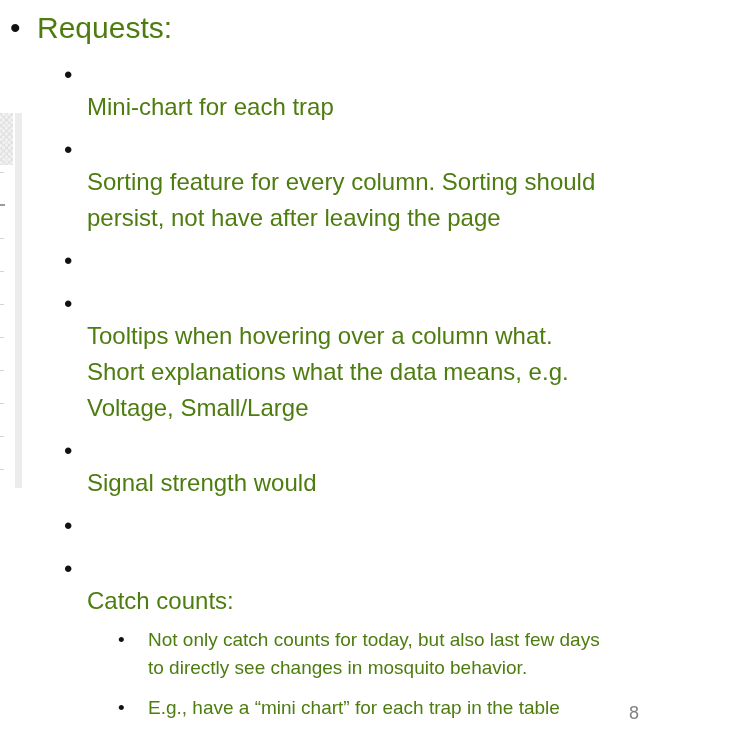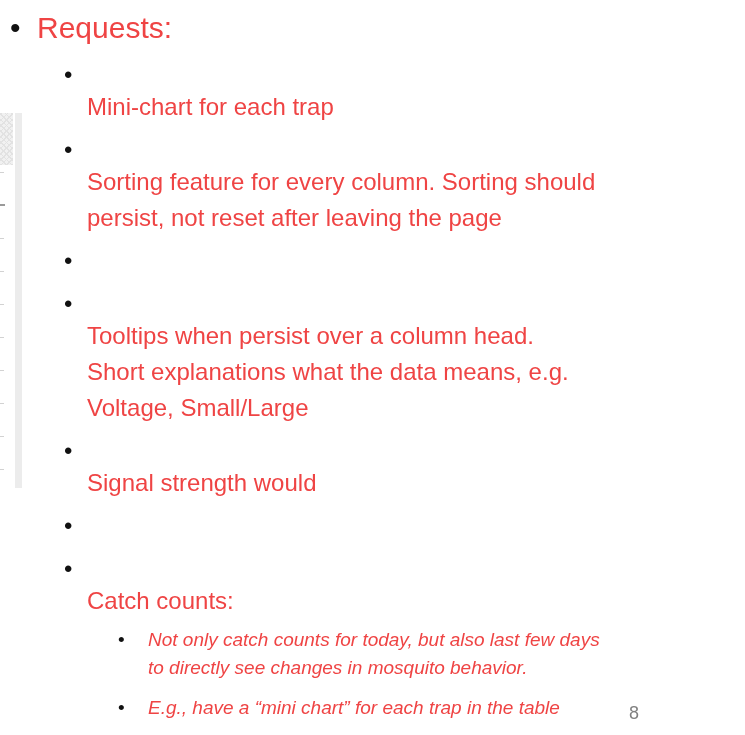--- a/index.html
+++ b/index.html
@@ -39,24 +39,24 @@
 
   .title-row { display: flex; font-size: 30px; line-height: 44px; margin-bottom: 7px; }
   .title-row .bullet { width: 27px; padding-left: 10px; box-sizing: content-box; }
 
   .item { display: flex; font-size: 24px; line-height: 36px; padding-left: 64px; margin-bottom: 7px; }
   .item .bullet { width: 23px; flex: 0 0 23px; }
   .item .txt { white-space: pre-line; max-width: 645px; margin-top: 32px; }
 
   .sub-item { display: flex; font-size: 19px; line-height: 28px; padding-left: 118px; margin-bottom: 12px; }
   .sub-item .bullet { width: 30px; flex: 0 0 30px; }
-  .sub-item .txt { white-space: pre-line; max-width: 590px; font-style: italic; }
+  .sub-item .txt { white-space: pre-line; max-width: 590px; }
 
   .bullet { color: #111111; }
-  .txt { color: #ef4444; }
+  .txt { color: #4d7c0f; }
 
   .page-number {
     position: absolute; left: 629px; top: 703px;
     font-size: 18px; line-height: 20px; color: #808080;
   }
 </style>
 </head>
 <body>
 
 <div class="edge-artifact">
@@ -74,30 +74,30 @@
   </div>
 
   <div class="item">
     <span class="bullet">•</span>
     <span class="txt">Mini-chart for each trap</span>
   </div>
 
   <div class="item">
     <span class="bullet">•</span>
     <span class="txt">Sorting feature for every column. Sorting should
-persist, not reset after leaving the page</span>
+persist, not have after leaving the page</span>
   </div>
 
   <div class="item">
     <span class="bullet">•</span>
   </div>
 
   <div class="item">
     <span class="bullet">•</span>
-    <span class="txt">Tooltips when persist over a column head.
+    <span class="txt">Tooltips when hovering over a column what.
 Short explanations what the data means, e.g.
 Voltage, Small/Large</span>
   </div>
 
   <div class="item">
     <span class="bullet">•</span>
     <span class="txt">Signal strength would</span>
   </div>
 
   <div class="item">

